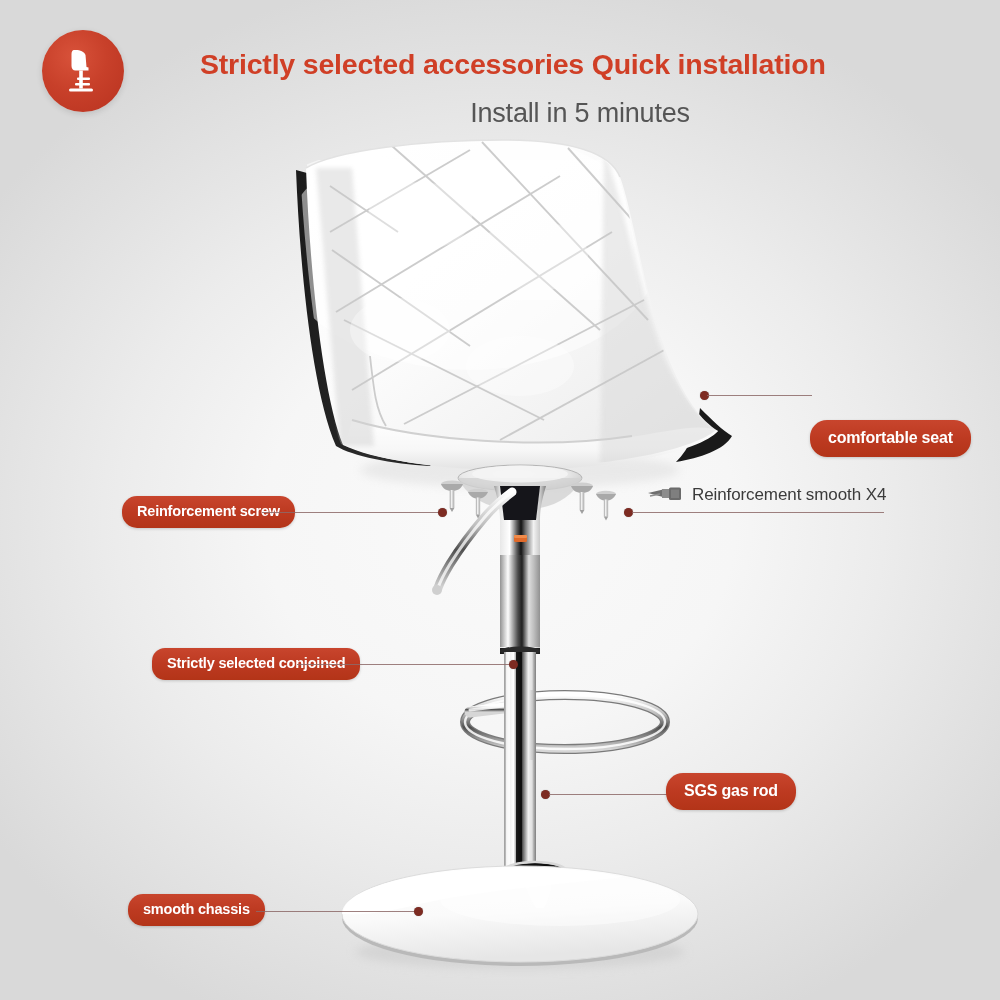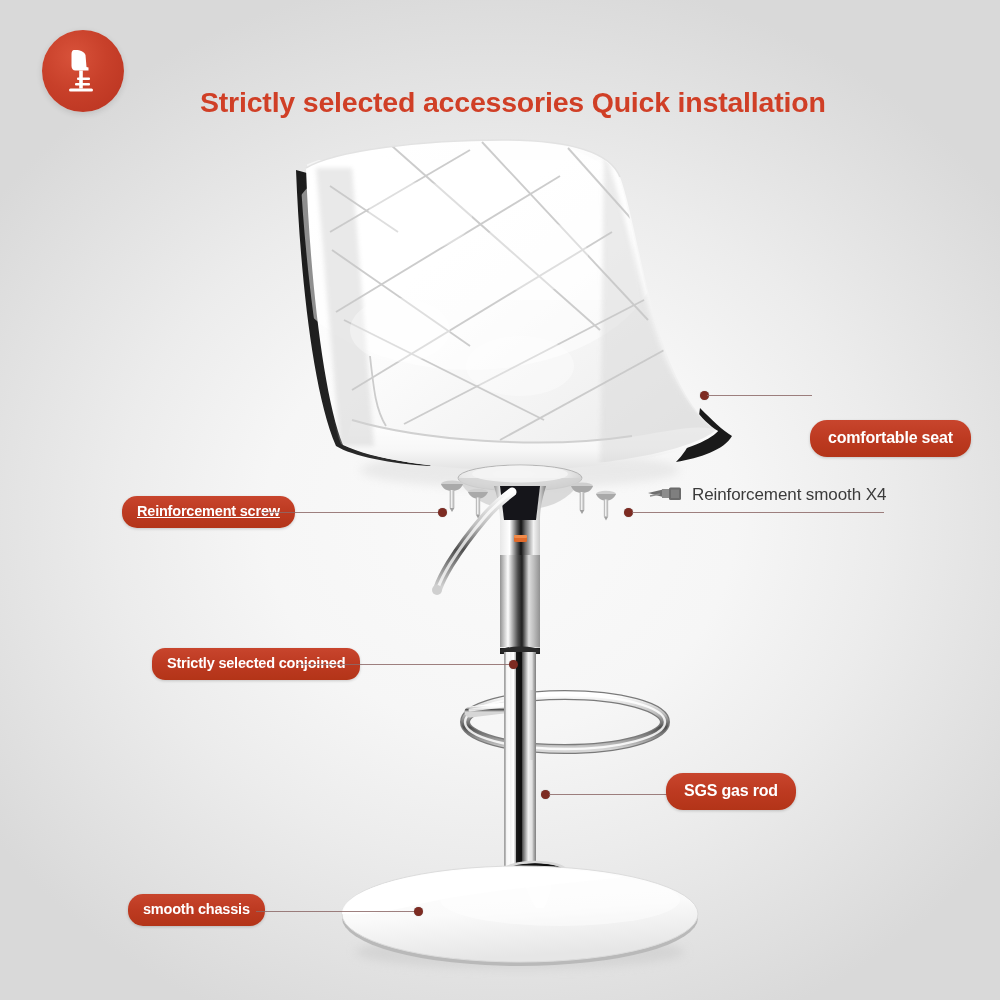--- a/index.html
+++ b/index.html
@@ -19,21 +19,20 @@
   .logo-badge{
     position:absolute;left:42px;top:30px;width:82px;height:82px;border-radius:50%;
     background:radial-gradient(circle at 38% 32%, #d8523a 0%, #c8402a 45%, #b8321f 100%);
     box-shadow:0 2px 6px rgba(0,0,0,.12);
     display:flex;align-items:center;justify-content:center;
   }
   .title-main{
     position:absolute;left:200px;top:48px;width:760px;
     font-size:28.5px;font-weight:bold;color:#d03f26;letter-spacing:-.2px;
     white-space:nowrap;
-    margin-top:38px;
   }
   .title-sub{
     position:absolute;left:200px;top:98px;width:760px;text-align:center;
     font-size:27px;color:#555;letter-spacing:-.2px;
   }
 
   
   #chair{position:absolute;left:0;top:0;width:1000px;height:1000px;}
 
   
@@ -67,20 +66,21 @@
       <path d="M14 3 C19 2.5 24 4 25.5 8 L26.5 20 L28.5 20.5 L28.5 23.5 L15.5 23.5
                C13 23.5 11.5 21.5 11.5 19 L11.5 7 C11.5 4.6 12.4 3.2 14 3 Z" fill="#ffffff"></path>
       <rect x="19.2" y="23.5" width="3.6" height="18" fill="#ffffff"></rect>
       <rect x="17" y="30.5" width="13" height="2.6" rx="1" fill="#ffffff"></rect>
       <rect x="15" y="36" width="15" height="2.6" rx="1" fill="#ffffff"></rect>
       <rect x="9" y="41.5" width="24" height="3.1" rx="1.5" fill="#ffffff"></rect>
     </svg>
   </div>
 
   <div class="title-main">Strictly selected accessories Quick installation</div>
+  <div class="title-sub">Install in 5 minutes</div>
 
   <svg id="chair" viewBox="0 0 1000 1000">
     <defs>
       <linearGradient id="seatWhite" x1="0" y1="0" x2="1" y2="1">
         <stop offset="0%" stop-color="#ffffff"></stop>
         <stop offset="45%" stop-color="#fbfbfb"></stop>
         <stop offset="100%" stop-color="#e9e9e9"></stop>
       </linearGradient>
       <linearGradient id="seatTop" x1="0" y1="0" x2="0" y2="1">
         <stop offset="0%" stop-color="#ffffff"></stop>
@@ -300,21 +300,21 @@
     </g>
   </svg>
 
   <div class="callout">
     <span class="lead-dot" style="left:700px;top:391px;"></span>
     <span class="lead-line" style="left:707px;top:395px;width:105px;"></span>
     <span class="badge big" style="left:810px;top:378px;">comfortable seat</span>
   </div>
 
   <div class="callout">
-    <span class="badge" style="left:122px;top:496px;text-decoration:underline;">Reinforcement screw</span>
+    <span class="badge" style="left:122px;top:496px;">Reinforcement screw</span>
     <span class="lead-line" style="left:262px;top:512px;width:178px;"></span>
     <span class="lead-dot" style="left:438px;top:508px;"></span>
   </div>
 
   <div class="callout">
     <span class="lead-dot" style="left:624px;top:508px;"></span>
     <span class="lead-line" style="left:632px;top:512px;width:252px;"></span>
     <svg style="position:absolute;left:646px;top:484px;" width="40" height="22" viewBox="0 0 40 22">
       <path d="M2,9 L17,5.5 L17,13 Z" fill="#6f6f6f"></path>
       <rect x="16" y="5" width="7" height="9" fill="#8c8c8c"></rect>

